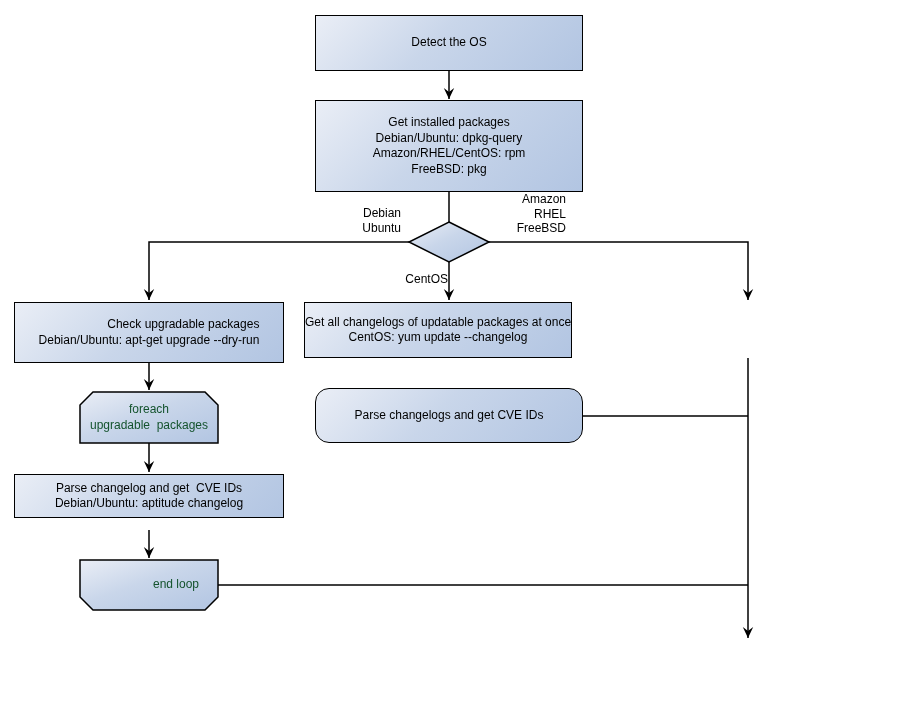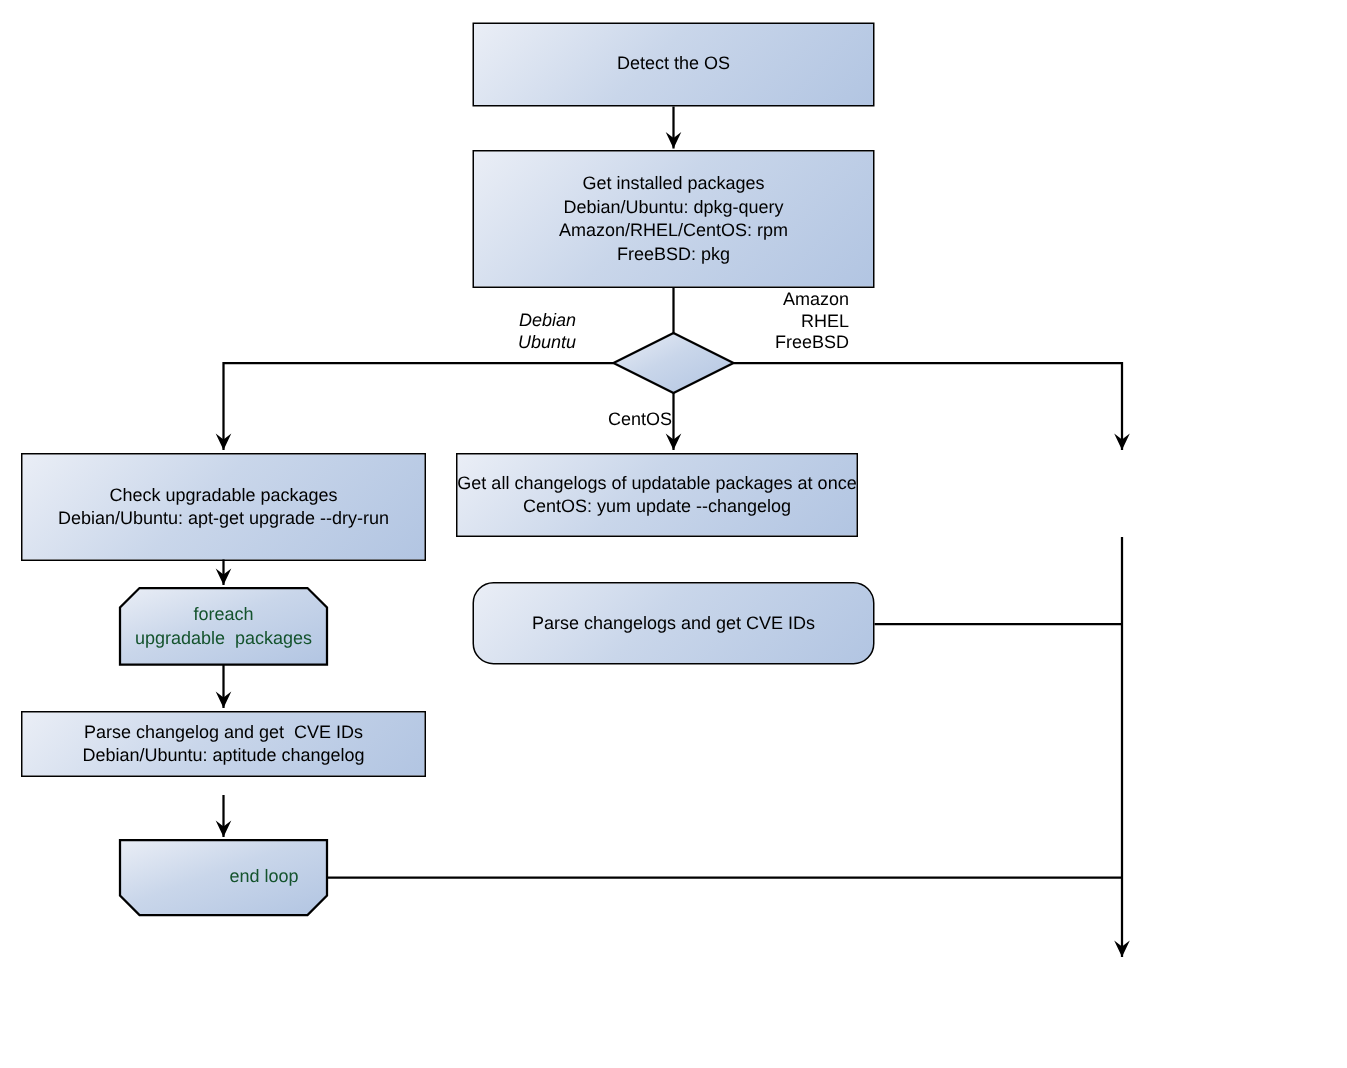--- a/index.html
+++ b/index.html
@@ -92,39 +92,39 @@
     <polygon points="80,560 218,560 218,597 205,610 93,610 80,597" fill="url(#nodeGrad)" stroke="#000000" stroke-width="1.5"></polygon>
   </svg>
 
   <div class="node" style="left:315px; top:100px; width:268px; height:92px;">Get installed packages
 Debian/Ubuntu: dpkg-query
 Amazon/RHEL/CentOS: rpm
 FreeBSD: pkg</div>
 
   <div class="node" style="left:315px; top:15px; width:268px; height:56px;">Detect the OS</div>
 
-  <div class="node" style="left:14px; top:302px; width:270px; height:72px;">Check upgradable packages
+  <div class="node" style="left:14px; top:302px; width:270px; height:61px;text-align:right;">Check upgradable packages
 Debian/Ubuntu: apt-get upgrade --dry-run</div>
 
   <div class="node" style="left:14px; top:474px; width:270px; height:44px;">Parse changelog and get  CVE IDs
 Debian/Ubuntu: aptitude changelog</div>
 
   <div class="node" style="left:304px; top:302px; width:268px; height:56px;">Get all changelogs of updatable packages at once
 CentOS: yum update --changelog</div>
 
   <div class="node" style="left:315px; top:388px; width:268px; height:55px;border-radius:14px;">Parse changelogs and get CVE IDs</div>
 
 
 
   <div class="shape-text" style="left:80px; top:392px; width:138px; height:51px;">foreach
 upgradable  packages</div>
 
   <div class="shape-text" style="left:80px; top:560px; width:138px; height:50px;margin-left:27px;">end loop</div>
 
-  <div class="edge-label" style="left:324px; top:206px; width:60px;font-style:italic;">Debian
+  <div class="edge-label" style="left:341px; top:206px; width:60px;">Debian
 Ubuntu</div>
 
   <div class="edge-label" style="left:486px; top:192px; width:80px;">Amazon
 RHEL
 FreeBSD</div>
 
   <div class="edge-label" style="left:388px; top:272px; width:60px;">CentOS</div>
 
 </div>
 

